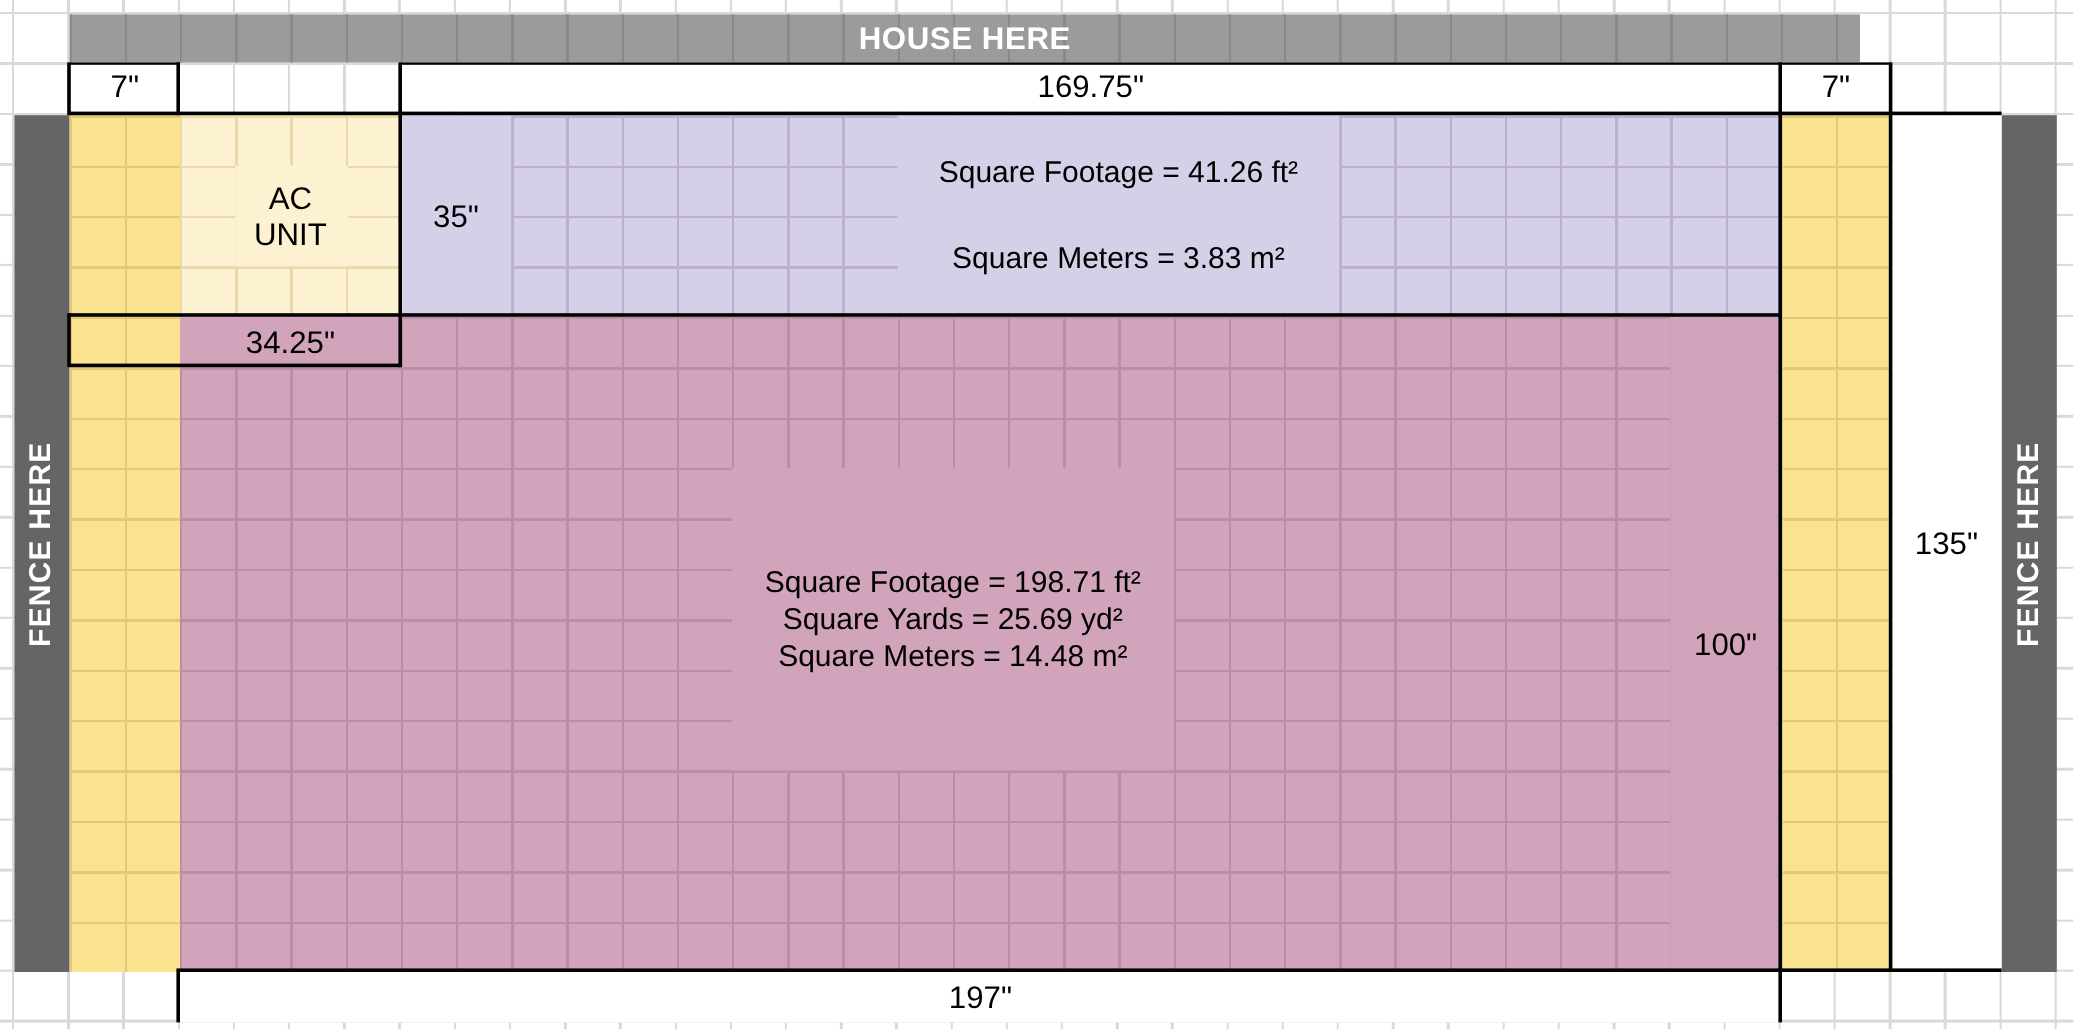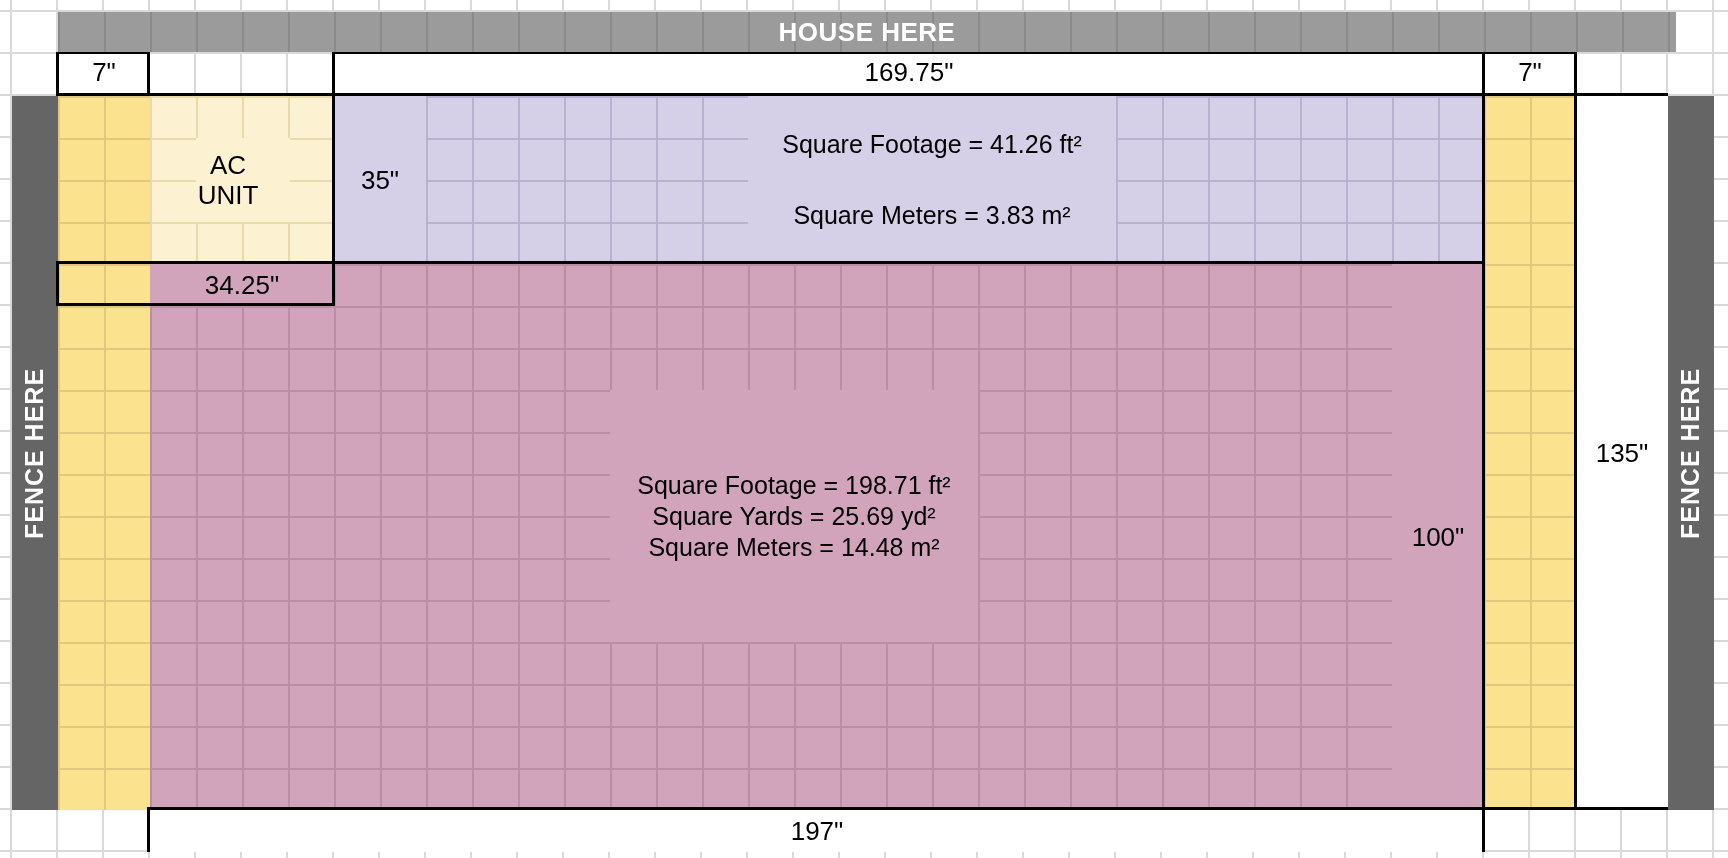--- a/index.html
+++ b/index.html
@@ -12,21 +12,21 @@
   .cells{
     background-image:
       repeating-linear-gradient(to right, var(--gl) 0 2px, transparent 2px 46px),
       repeating-linear-gradient(to bottom, var(--gl) 0 2px, transparent 2px 42px);
   }
   .base{
     left:0;top:0;width:1728px;height:858px;background-color:#ffffff;
     --gl:#d9d9d9;background-position:10px 10px;
   }
   .housebar{
-    left:58px;top:12px;width:1618px;height:40px;background-color:#9b9b9b;
+    left:58px;top:12px;width:1492px;height:40px;background-color:#9b9b9b;
     background-image:repeating-linear-gradient(to right,#8a8a8a 0 2px, transparent 2px 46px);
     display:flex;align-items:center;justify-content:center;
   }
   .housebar .lbl{color:#ffffff;font-weight:bold;font-size:26px;letter-spacing:.5px;}
   .fence{background-color:#656565;display:flex;align-items:center;justify-content:center;}
   .fence .lbl{
     color:#ffffff;font-weight:bold;font-size:25px;letter-spacing:1px;white-space:nowrap;
     transform:rotate(-90deg);
   }
   .fence-l{left:12px;top:96px;width:46px;height:714px;}
@@ -64,21 +64,21 @@
   </div>
   <div class="abs fence fence-r">
     <span class="lbl">FENCE HERE</span>
   </div>
 
   <div class="abs cells ystrip ystrip-l"></div>
   <div class="abs cells ystrip ystrip-r"></div>
 
   <div class="abs cells acarea"></div>
   <div class="abs patch-pale" style="left:196px;top:138px;width:94px;height:84px;"></div>
-  <div class="abs colctr" style="left:136px;top:96px;width:184px;height:168px;">
+  <div class="abs colctr" style="left:150px;top:96px;width:184px;height:168px;">
     <div class="acblk">AC</div>
     <div class="acblk">UNIT</div>
   </div>
 
   <div class="abs cells purple"></div>
   <div class="abs patch-purple ctr" style="left:334px;top:96px;width:92px;height:168px;">
     <span class="dim">35"</span>
   </div>
   <div class="abs patch-purple colctr" style="left:748px;top:96px;width:368px;height:168px;gap:40px;">
     <div class="stats">Square Footage = 41.26 ft²</div>

